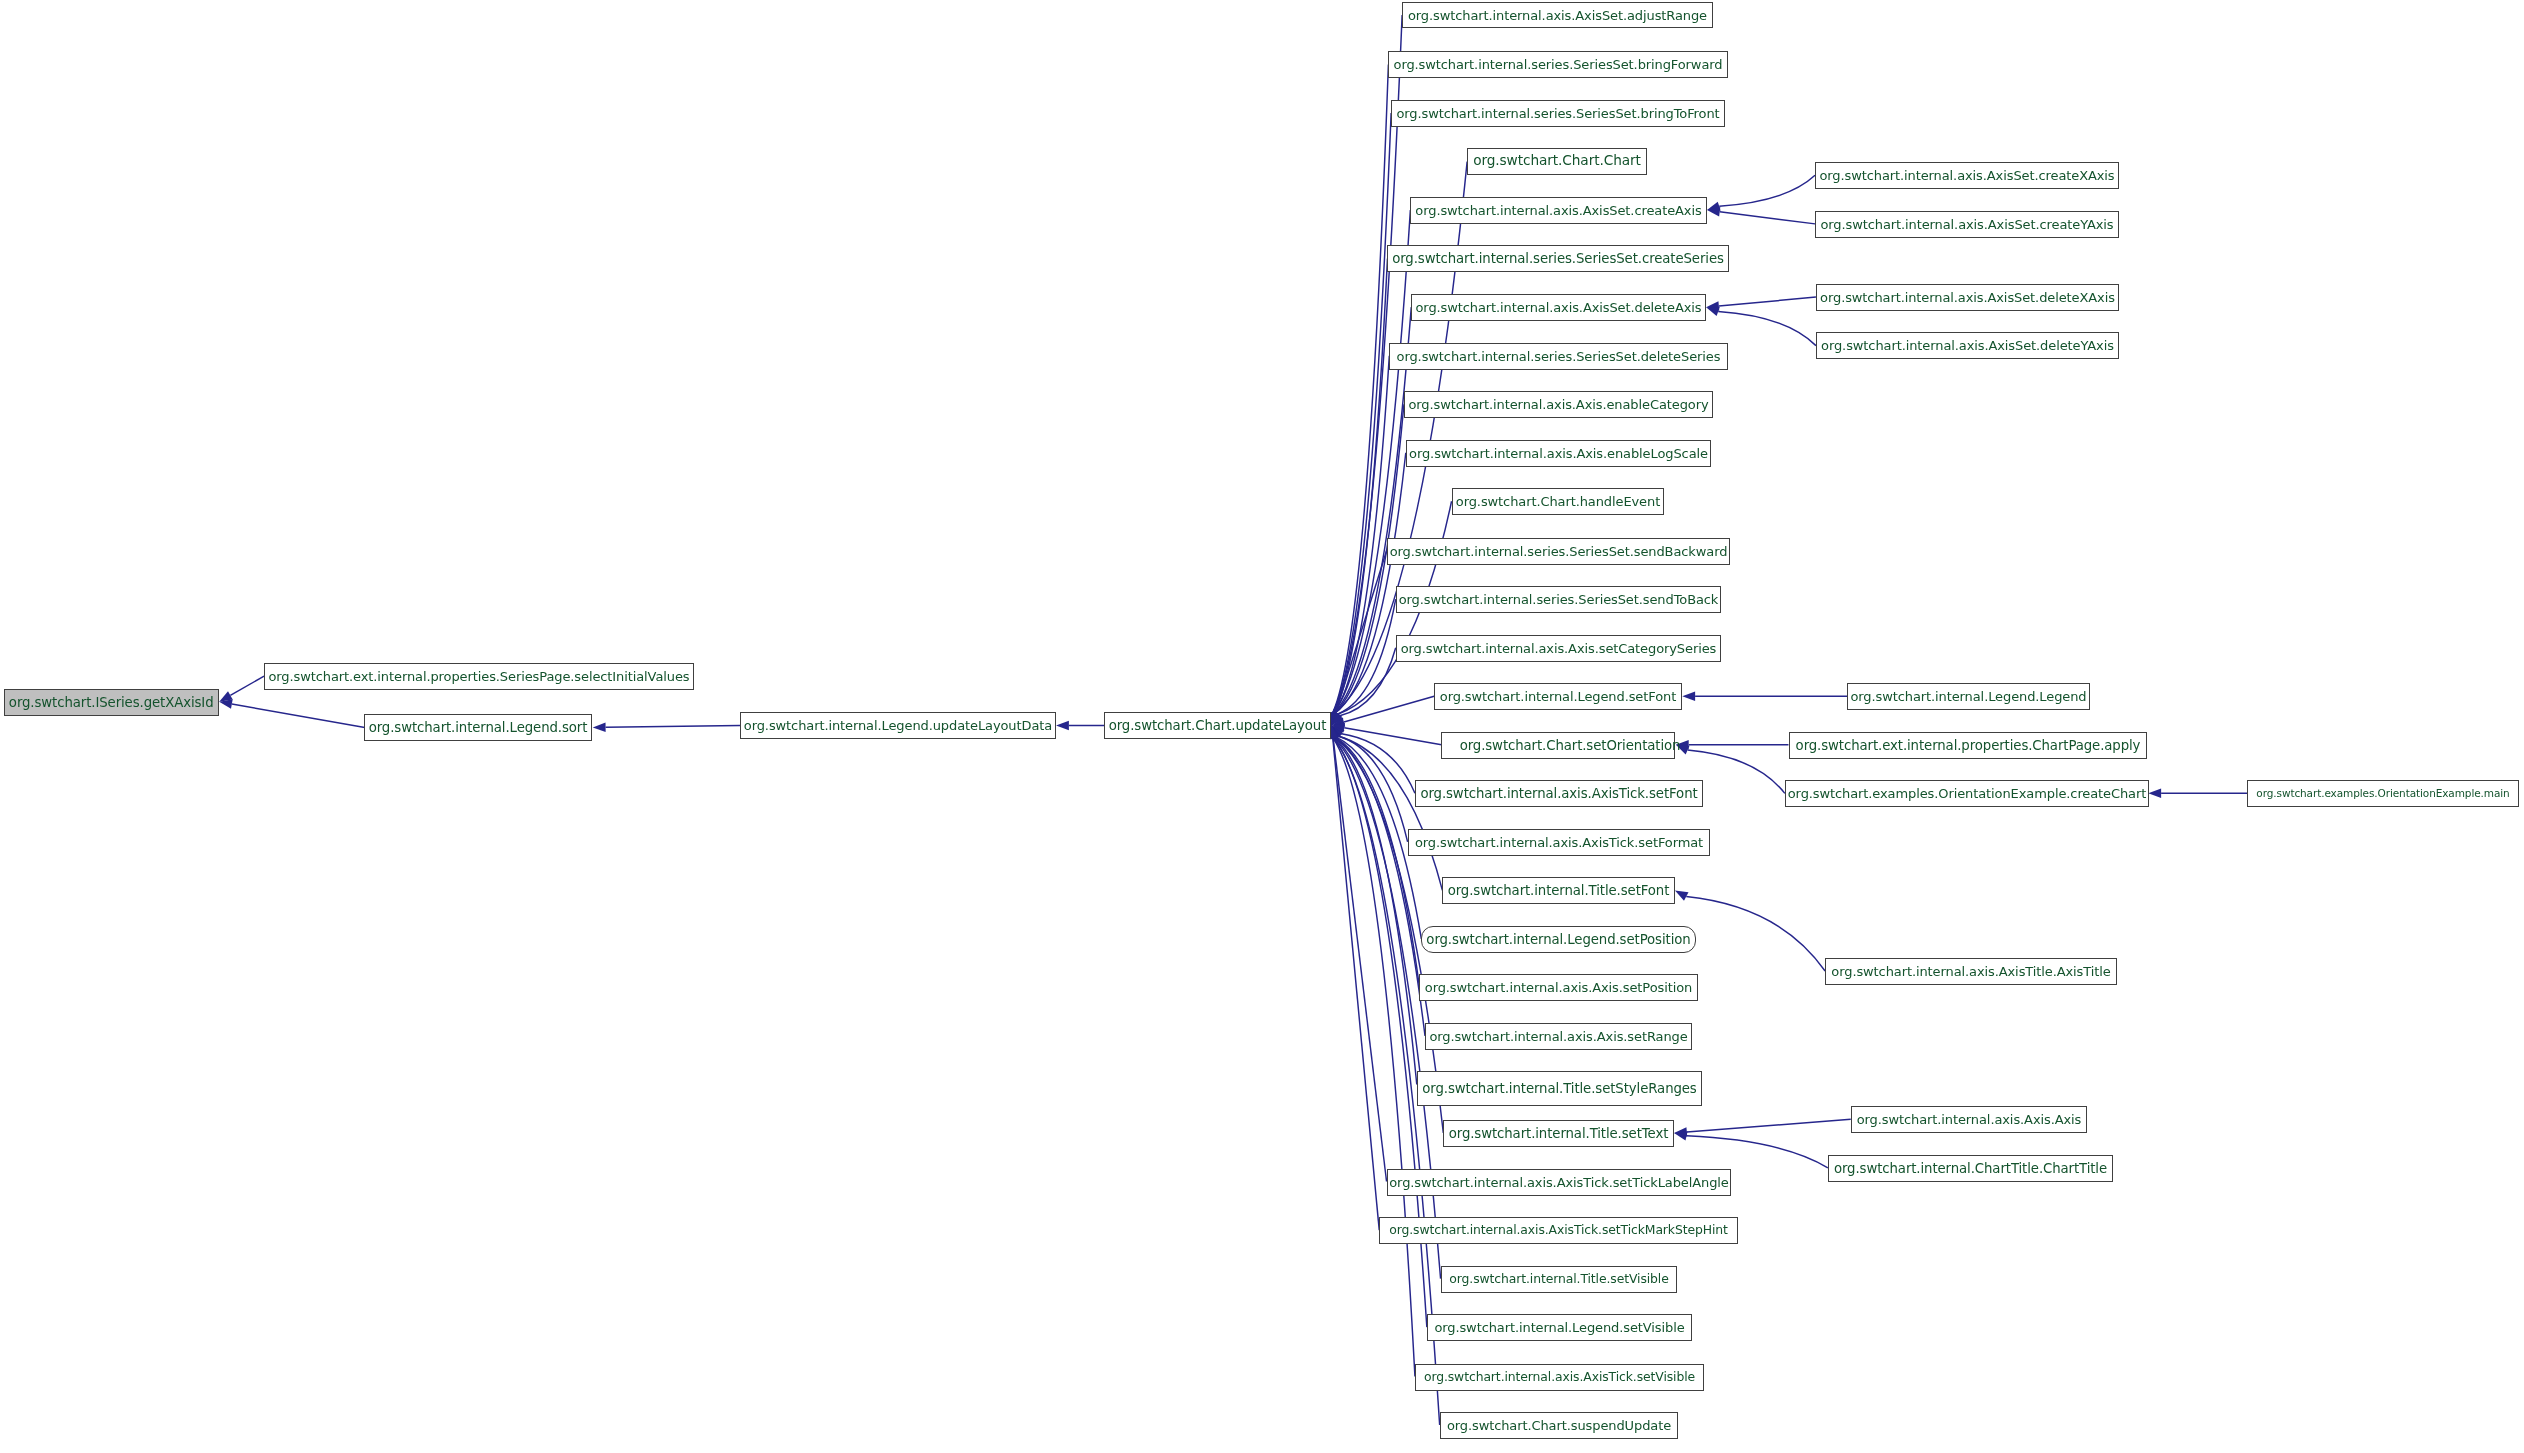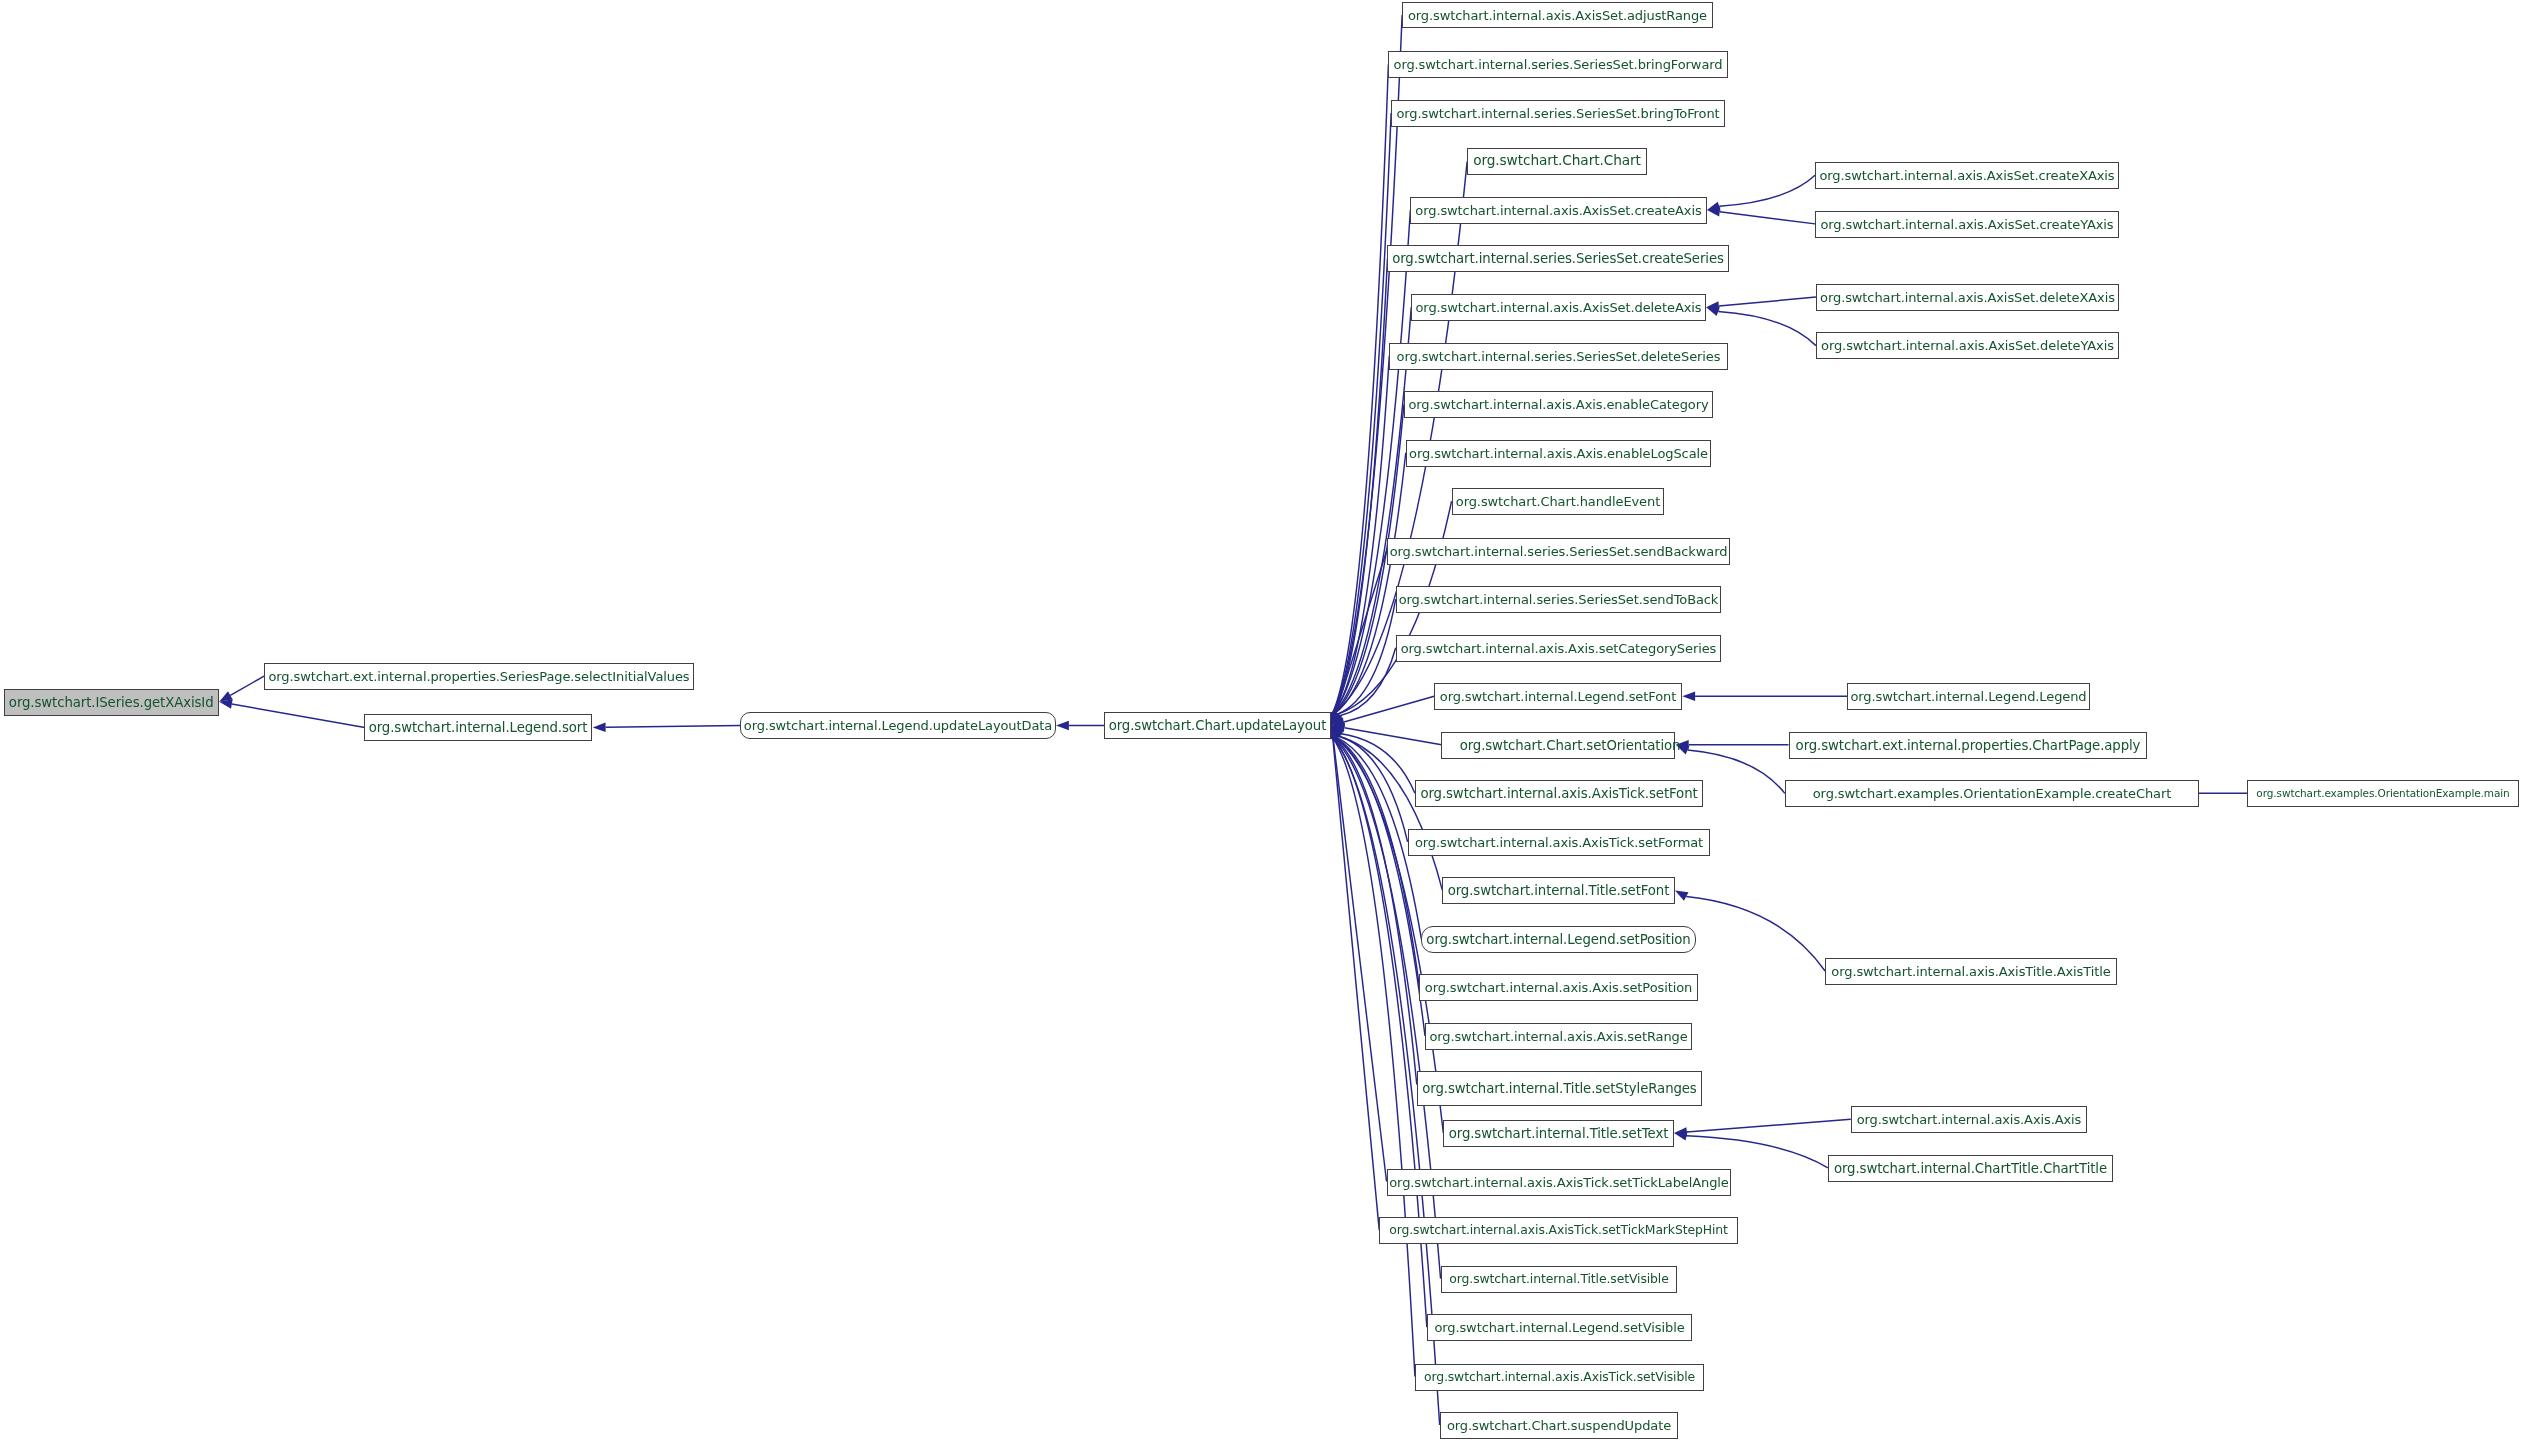--- a/index.html
+++ b/index.html
@@ -200,21 +200,21 @@
     </svg>
 <div class="node hl" style="left: 3.7px; top: 689px; width: 215px; height: 26.6px;">
       <span style="font-size: 13.3px;">org.swtchart.ISeries.getXAxisId</span>
     </div>
     <div class="node" style="left: 264px; top: 663px; width: 430px; height: 26.6px;">
       <span style="font-size: 13px;">org.swtchart.ext.internal.properties.SeriesPage.selectInitialValues</span>
     </div>
     <div class="node" style="left: 364px; top: 714px; width: 228px; height: 26.6px;">
       <span style="font-size: 13.3px;">org.swtchart.internal.Legend.sort</span>
     </div>
-    <div class="node" style="left: 740px; top: 712px; width: 316px; height: 26.6px; border-radius: 10px;">
+    <div class="node" style="left: 740px; top: 712px; width: 316px; height: 26.6px;">
       <span style="font-size: 13px;">org.swtchart.internal.Legend.updateLayoutData</span>
     </div>
     <div class="node" style="left: 1104px; top: 712px; width: 227px; height: 26.6px;">
       <span style="font-size: 13.3px;">org.swtchart.Chart.updateLayout</span>
     </div>
     <div class="node" style="left: 1402px; top: 1.8px; width: 311px; height: 26.6px;">
       <span style="font-size: 13px;">org.swtchart.internal.axis.AxisSet.adjustRange</span>
     </div>
     <div class="node" style="left: 1388px; top: 51px; width: 340px; height: 26.6px;">
       <span style="font-size: 13px;">org.swtchart.internal.series.SeriesSet.bringForward</span>
@@ -314,21 +314,21 @@
     </div>
     <div class="node" style="left: 1816px; top: 332px; width: 303px; height: 26.6px;">
       <span style="font-size: 13px;">org.swtchart.internal.axis.AxisSet.deleteYAxis</span>
     </div>
     <div class="node" style="left: 1847px; top: 683px; width: 243px; height: 26.6px;">
       <span style="font-size: 13px;">org.swtchart.internal.Legend.Legend</span>
     </div>
     <div class="node" style="left: 1789px; top: 732px; width: 358px; height: 26.6px;">
       <span style="font-size: 13.3px;">org.swtchart.ext.internal.properties.ChartPage.apply</span>
     </div>
-    <div class="node" style="left: 1785px; top: 780px; width: 414px; height: 26.6px; justify-content: center;">
+    <div class="node" style="left: 1785px; top: 780px; width: 364px; height: 26.6px; justify-content: center;">
       <span style="font-size: 13px;">org.swtchart.examples.OrientationExample.createChart</span>
     </div>
     <div class="node" style="left: 1825px; top: 958px; width: 292px; height: 26.6px;">
       <span style="font-size: 13px;">org.swtchart.internal.axis.AxisTitle.AxisTitle</span>
     </div>
     <div class="node" style="left: 1851px; top: 1106px; width: 236px; height: 26.6px;">
       <span style="font-size: 13px;">org.swtchart.internal.axis.Axis.Axis</span>
     </div>
     <div class="node" style="left: 1828px; top: 1155px; width: 285px; height: 26.6px;">
       <span style="font-size: 13.3px;">org.swtchart.internal.ChartTitle.ChartTitle</span>

